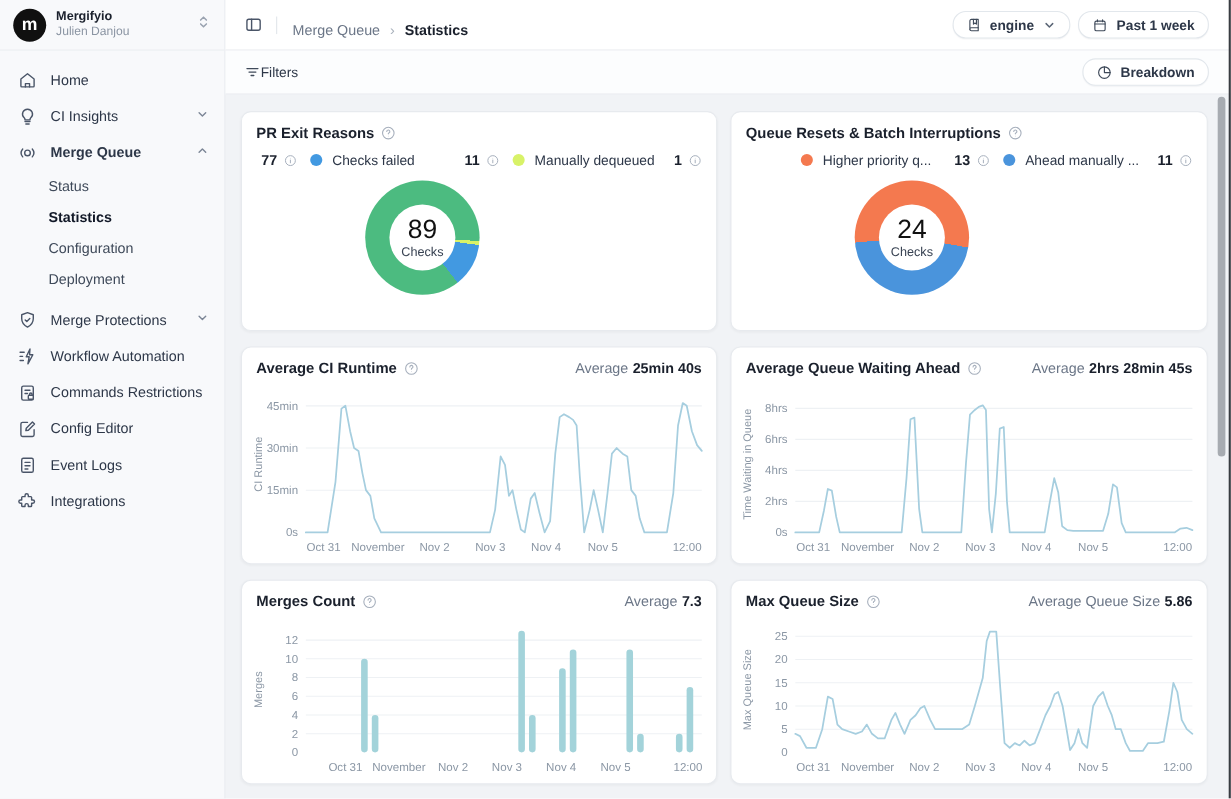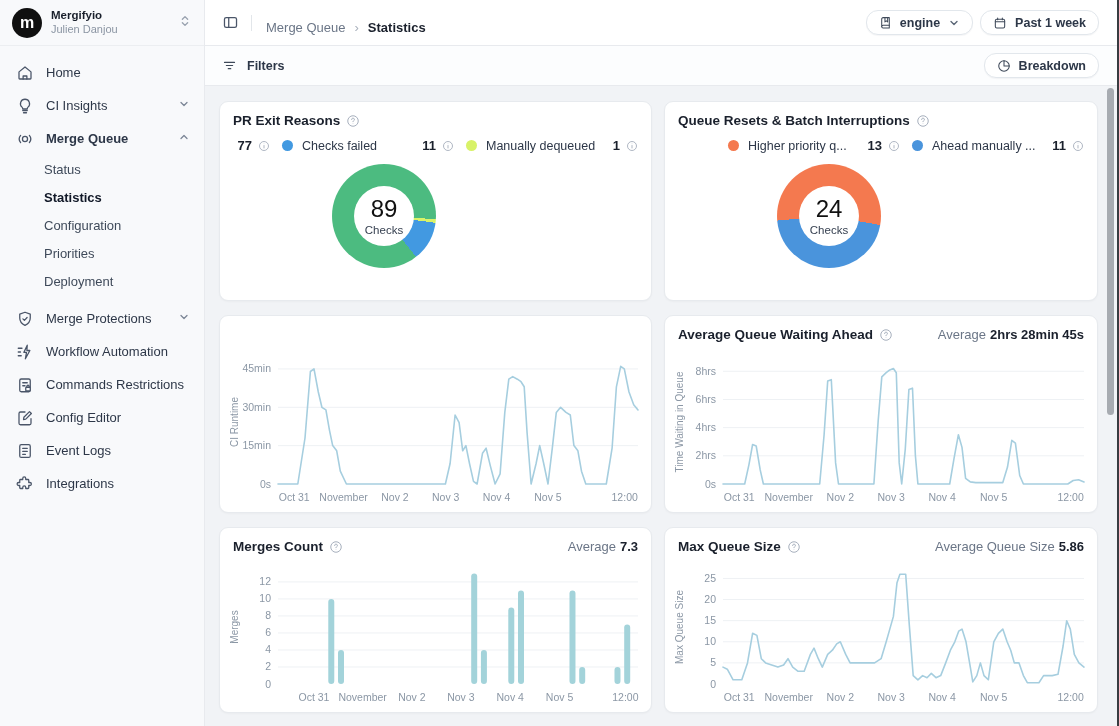--- a/index.html
+++ b/index.html
@@ -31,21 +31,21 @@
   .tb-divider { width:1px; height:16px; background:#e2e6ea; margin:0 14px 0 12px; }
   .crumb-gray { font-size:13px; color:#6b7687; cursor:pointer; }
   .crumb-sep { font-size:13px; color:#aab2bd; margin:0 9px; }
   .crumb-current { font-size:13px; font-weight:700; color:#1a202c; }
   .tb-right { margin-left:auto; display:flex; gap:7px; padding-right:20px; }
   .btn { display:flex; align-items:center; gap:8px; background:#fff; border:1px solid #e2e7ec; border-radius:12px; height:25px; padding:0 12px; font-size:12.5px; font-weight:600; color:#2d3748; box-shadow:0 1px 1px rgba(16,24,40,.04); cursor:pointer; }
   .btn svg { display:block; color:#3f4a5a; }
 
   
   .filterbar { position:absolute; left:205px; top:46px; width:914px; height:40px; background:#fcfdfe; border-bottom:1px solid #e8eaee; display:flex; align-items:center; }
-  .filters-btn { display:flex; align-items:center; gap:10px; margin-left:17px; font-size:12.5px; font-weight:700; color:#2d3748; cursor:pointer; }
+  .filters-btn { display:flex; align-items:center; margin-left:17px; font-size:12.5px; font-weight:400; color:#2d3748; cursor:pointer; }
   .fb-right { margin-left:auto; padding-right:20px; }
 
   
   .card { position:absolute; background:#fff; border:1px solid #e7eaee; border-radius:9px; box-shadow:0 1px 2px rgba(16,24,40,.03); overflow:hidden; }
   .card-head { display:flex; align-items:center; padding:11px 13px 0 13px; }
   .card-title { font-size:13.5px; font-weight:700; color:#1a202c; }
   .qmark { margin-left:6px; color:#a6afbc; display:flex; cursor:pointer; }
   .card-avg { margin-left:auto; font-size:13px; color:#6b7687; }
   .card-avg b { color:#1a202c; font-weight:700; margin-left:4px; }
 
@@ -125,23 +125,20 @@
       </div>
 
       <div class="nav-sub">
           <span>Status</span>
         </div>
       <div class="nav-sub active">
           <span>Statistics</span>
         </div>
       <div class="nav-sub">
           <span>Configuration</span>
-        </div>
-      <div class="nav-sub">
-          <span>Priorities</span>
         </div>
       <div class="nav-sub" style="margin-bottom:7px">
           <span>Deployment</span>
         </div>
 
       <div class="nav-item">
         <span class="sb-icon">
             <svg viewBox="0 0 24 24" fill="none" stroke="currentColor" stroke-width="1.7" stroke-linecap="round" stroke-linejoin="round">
               <path d="M12 3l7 2.5v5c0 4.5-3 8-7 10-4-2-7-5.5-7-10v-5z"></path>
               <path d="M9.2 11.8l2 2 3.6-3.8"></path>
@@ -353,20 +350,31 @@
               <circle cx="12" cy="12" r="9"></circle>
               <path d="M12 11v5" stroke-linecap="round"></path>
               <circle cx="12" cy="7.6" r="0.7" fill="currentColor" stroke="none"></circle>
             </svg>
           </span>
       </div>
     </div>
   </section>
 
   <section class="card" style="left:219px; top:315px; width:433px; height:198px;">
+    <div class="card-head">
+      <span class="card-title">Average CI Runtime</span>
+      <span class="qmark">
+          <svg width="14" height="14" viewBox="0 0 24 24" fill="none" stroke="currentColor" stroke-width="1.7">
+            <circle cx="12" cy="12" r="9"></circle>
+            <path d="M9.6 9.5a2.4 2.4 0 1 1 3.3 2.2c-.7.3-.9.8-.9 1.5" stroke-linecap="round"></path>
+            <circle cx="12" cy="16.6" r="0.6" fill="currentColor" stroke="none"></circle>
+          </svg>
+        </span>
+      <span class="card-avg"><span>Average</span><b>25min 40s</b></span>
+    </div>
     <div class="xy-chart" style="left:6px; top:34px; width:420px; height:158px;"><svg width="420" height="158" viewBox="0 0 420 158">
           <text x="45" y="137.5" text-anchor="end" font-size="10.5" fill="#8b97a5">0s</text>
           <line x1="52" x2="412" y1="95.64948453608247" y2="95.64948453608247" stroke="#eef1f4" stroke-width="1"></line>
           <text x="45" y="99.14948453608247" text-anchor="end" font-size="10.5" fill="#8b97a5">15min</text>
           <line x1="52" x2="412" y1="57.298969072164944" y2="57.298969072164944" stroke="#eef1f4" stroke-width="1"></line>
           <text x="45" y="60.798969072164944" text-anchor="end" font-size="10.5" fill="#8b97a5">30min</text>
           <line x1="52" x2="412" y1="18.94845360824742" y2="18.94845360824742" stroke="#eef1f4" stroke-width="1"></line>
           <text x="45" y="22.44845360824742" text-anchor="end" font-size="10.5" fill="#8b97a5">45min</text>
           <text x="68.2" y="151" text-anchor="middle" font-size="10.5" fill="#8b97a5">Oct 31</text>
           <text x="117.52" y="151" text-anchor="middle" font-size="10.5" fill="#8b97a5">November</text>

